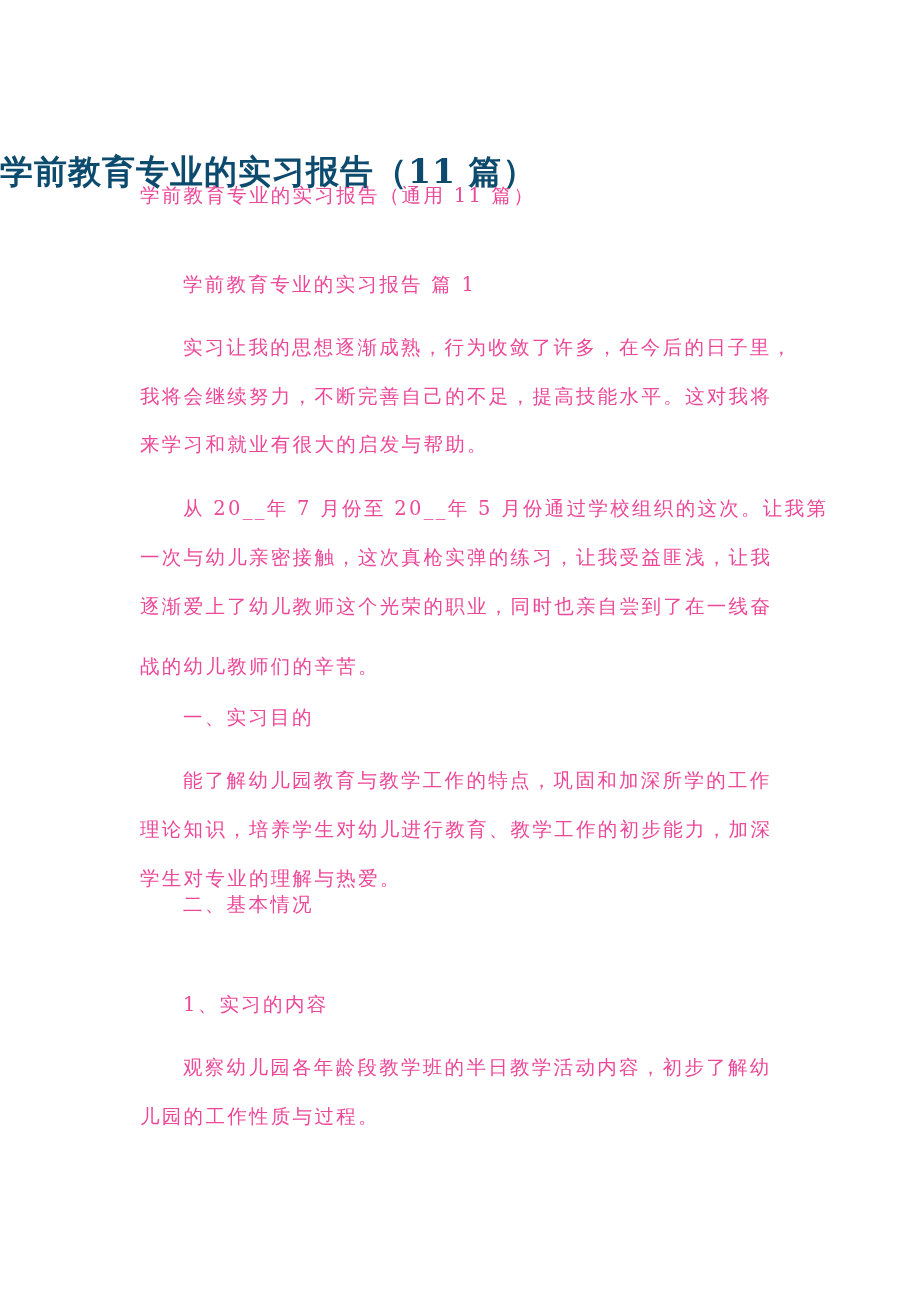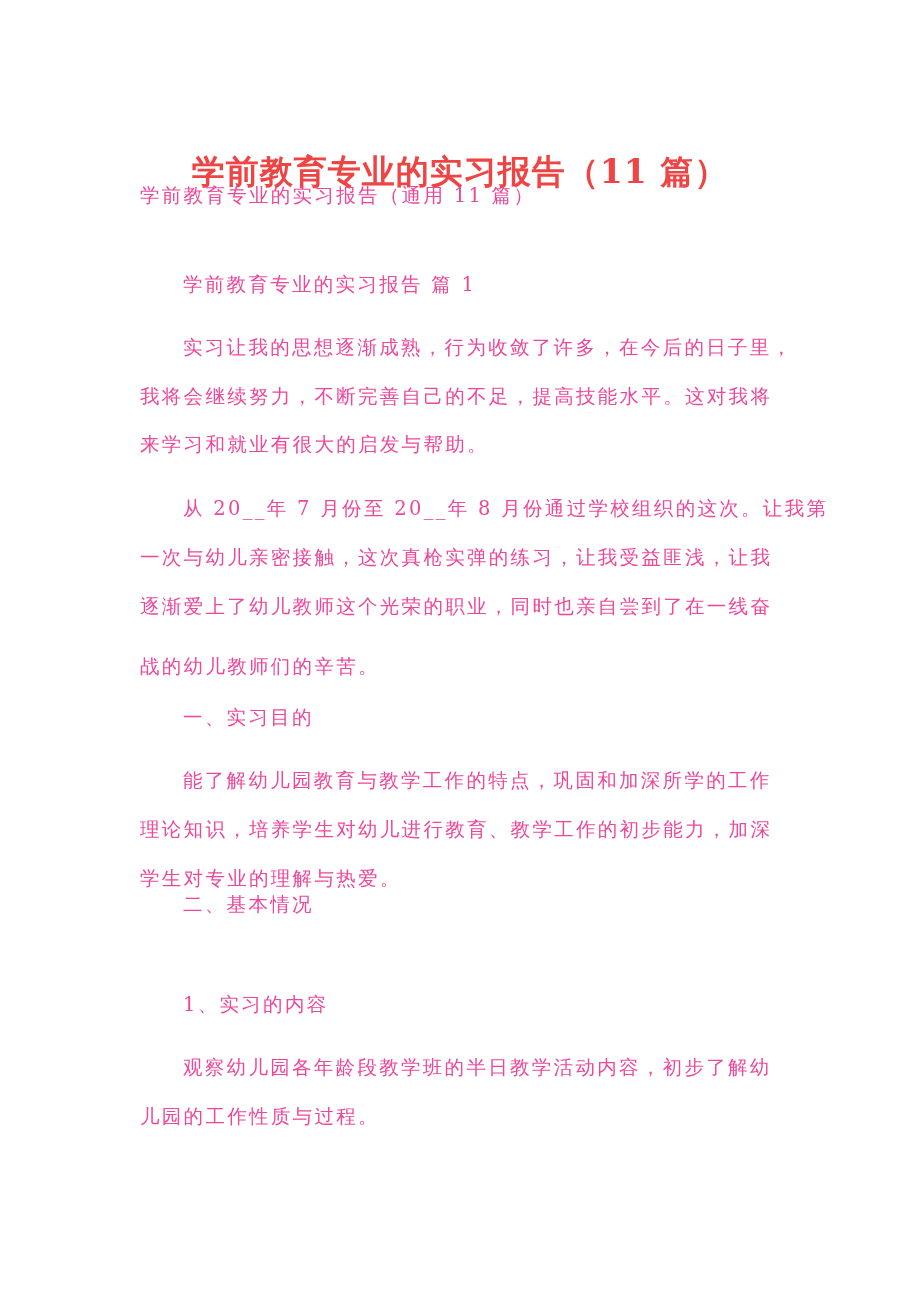--- a/index.html
+++ b/index.html
@@ -1,38 +1,38 @@
 <!DOCTYPE html>
 <html><head>
   <meta charset="utf-8">
   <style>
     html, body { margin: 0; padding: 0; background: #ffffff; }
     body { width: 920px; height: 1302px; position: relative; overflow: hidden;
            font-family: "DejaVu Serif", "Liberation Serif", serif; color: #111; }
     .page { position: absolute; left: 0; top: 0; width: 920px; height: 1302px; }
-    .title { position: absolute; top: 150px; left: 0; width: 920px; text-align: center;
-             font-size: 33px; font-weight: bold; letter-spacing: 1px; color: #ef4444; }
+    .title { position: absolute; top: 150px; left: 0; width: 920px; text-align: left;
+             font-size: 33px; font-weight: bold; letter-spacing: 1px; color: #0c4a6e; }
     .line { position: absolute; left: 140px; font-size: 19.5px; letter-spacing: 2.3px; white-space: nowrap; color: #ec4899; }
     .indent { left: 183px; }
   </style>
 </head>
 <body>
 
 <div class="page">
   <div class="title">学前教育专业的实习报告（11 篇）</div>
 
   <div class="line" style="top:182px;">学前教育专业的实习报告（通用 11 篇）</div>
 
   <div class="line indent" style="top:271px;">学前教育专业的实习报告  篇 1</div>
 
   <div class="line indent" style="top:334px;">实习让我的思想逐渐成熟，行为收敛了许多，在今后的日子里，</div>
   <div class="line" style="top:431px;">来学习和就业有很大的启发与帮助。</div>
   <div class="line" style="top:383px;">我将会继续努力，不断完善自己的不足，提高技能水平。这对我将</div>
 
-  <div class="line indent" style="top:495px;">从 20__年 7 月份至 20__年 8 月份通过学校组织的这次。让我第</div>
+  <div class="line indent" style="top:495px;">从 20__年 7 月份至 20__年 5 月份通过学校组织的这次。让我第</div>
   <div class="line" style="top:544px;text-align:right;">一次与幼儿亲密接触，这次真枪实弹的练习，让我受益匪浅，让我</div>
   <div class="line" style="top:593px;">逐渐爱上了幼儿教师这个光荣的职业，同时也亲自尝到了在一线奋</div>
   <div class="line" style="top:653px;">战的幼儿教师们的辛苦。</div>
 
   <div class="line indent" style="top:704px;">一、实习目的</div>
 
   <div class="line indent" style="top:767px;">能了解幼儿园教育与教学工作的特点，巩固和加深所学的工作</div>
   <div class="line" style="top:816px;">理论知识，培养学生对幼儿进行教育、教学工作的初步能力，加深</div>
   <div class="line" style="top:865px;">学生对专业的理解与热爱。</div>
 

